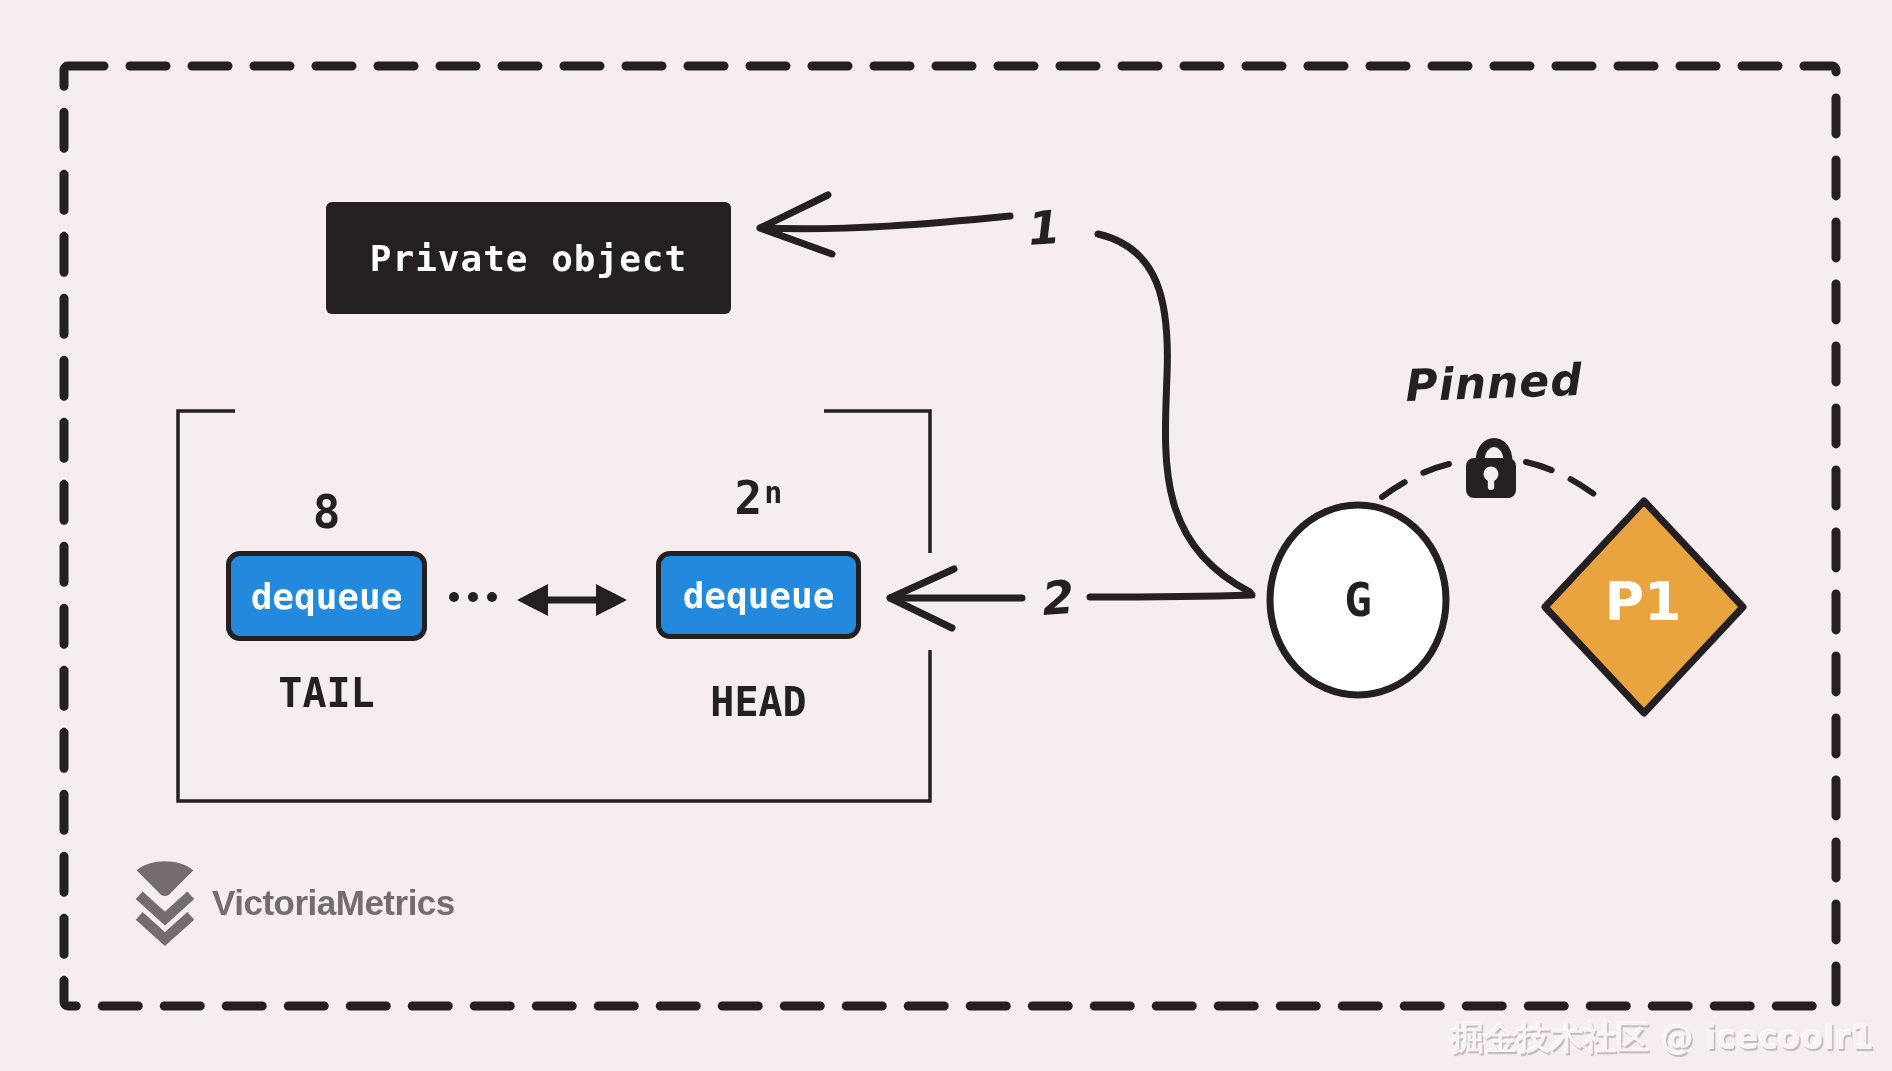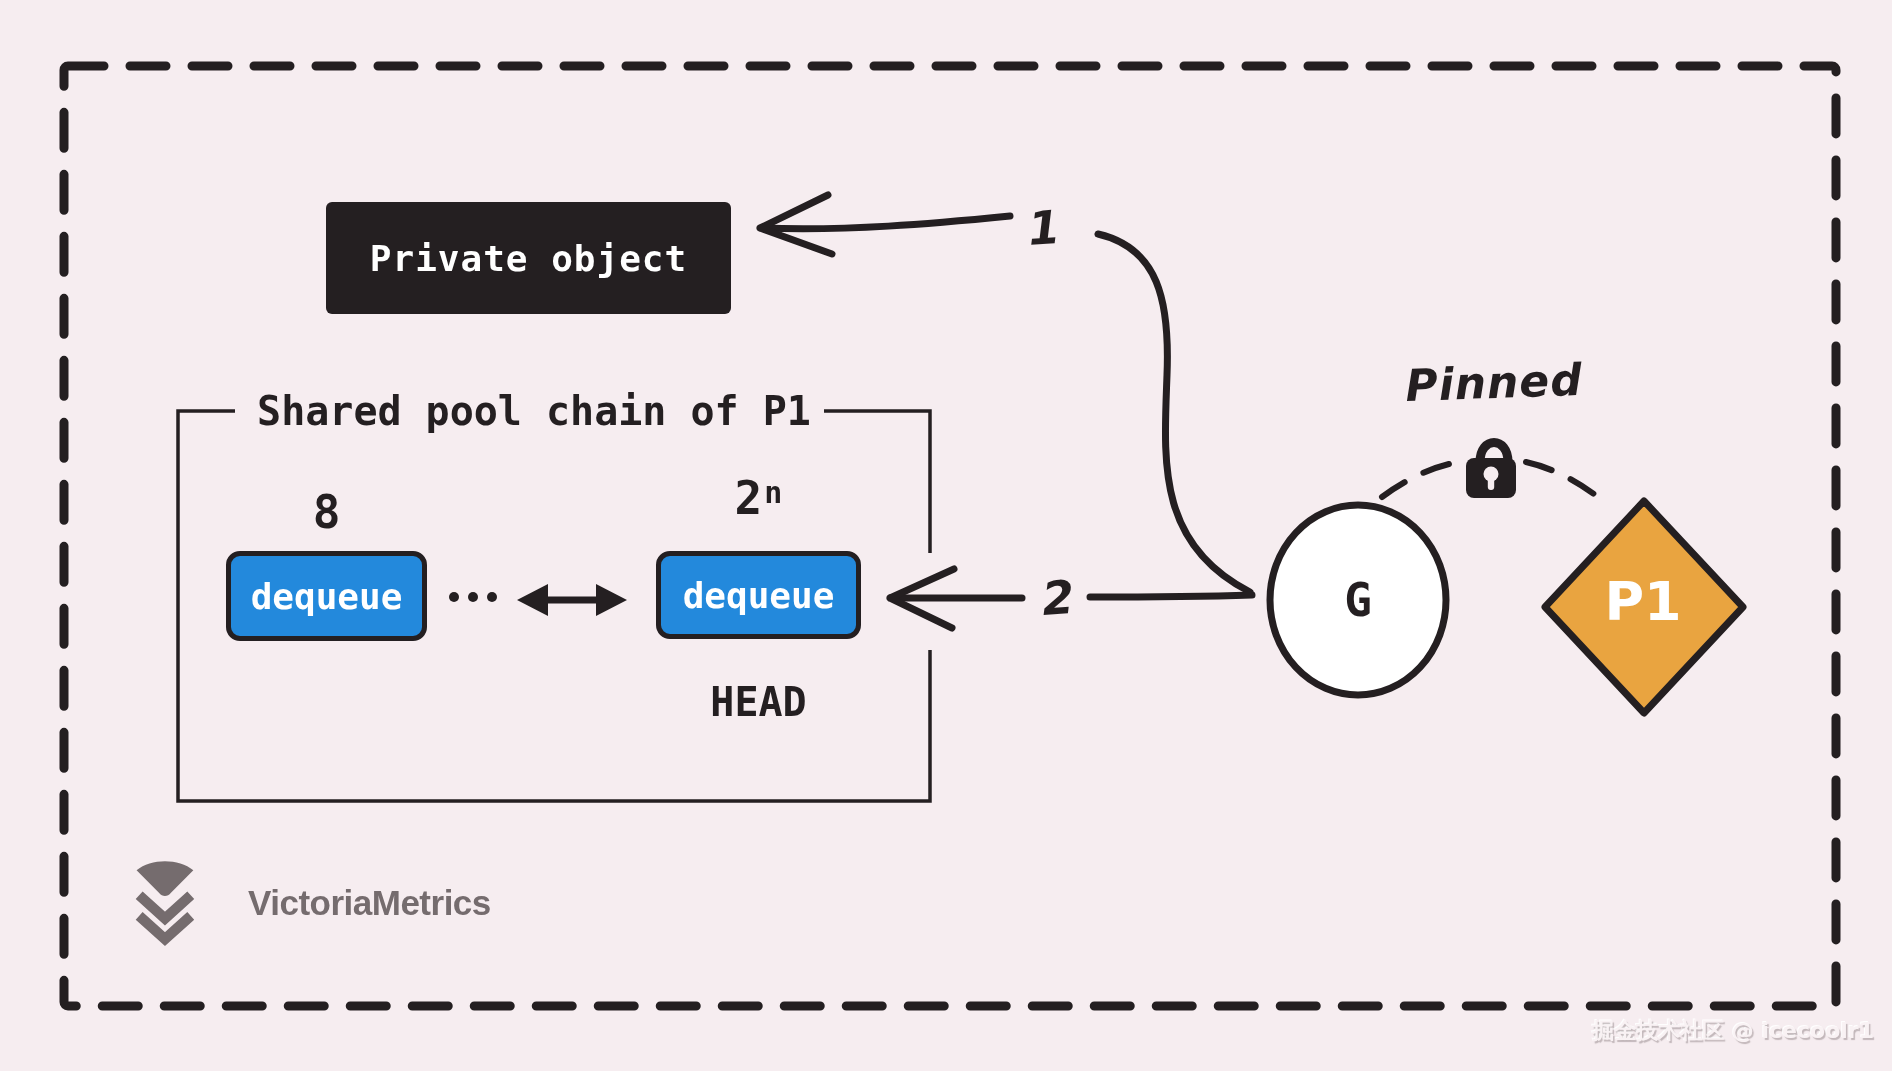--- a/index.html
+++ b/index.html
@@ -40,24 +40,24 @@
   .step1{left:1014px;top:198px;width:60px;height:60px;font-size:46px;transform:rotate(-4deg);}
   .step2{left:1026px;top:568px;width:64px;height:60px;font-size:46px;transform:rotate(-4deg);}
   .pinned{left:1399px;top:354px;width:190px;height:56px;font-size:44px;transform:rotate(-2deg);letter-spacing:1px;}
 
   
   .g-label{left:1272px;top:514px;width:172px;height:172px;font-size:46px;font-weight:600;}
   .p1-label{left:1544px;top:545px;width:198px;height:112px;font-size:54px;font-weight:700;color:var(--white);font-family:"DejaVu Sans",sans-serif;}
 
   
   .logo-text{left:212px;top:882px;height:42px;font-family:"Liberation Sans","DejaVu Sans",sans-serif;
-    font-size:35px;font-weight:700;color:var(--gray);display:flex;align-items:center;letter-spacing:-0.5px;margin-left:36px;}
+    font-size:35px;font-weight:700;color:var(--gray);display:flex;align-items:center;letter-spacing:-0.5px;}
 
   
-  .watermark{right:18px;top:1016px;font-family:"DejaVu Sans",sans-serif;font-size:22px;font-weight:700;
+  .watermark{right:18px;top:1016px;font-family:"DejaVu Sans",sans-serif;font-size:33px;font-weight:700;
     color:var(--wm);text-shadow:1.5px 1.5px 1px rgba(96,84,87,0.35), -1px -1px 0 rgba(255,255,255,0.9);}
 
   
   .ink7{stroke:var(--ink);stroke-width:7;fill:none;stroke-linecap:round;stroke-linejoin:round;}
   .ink4{stroke:var(--ink);stroke-width:3.5;fill:none;}
   .dashline{stroke:var(--ink);stroke-width:6;fill:none;stroke-linecap:round;stroke-dasharray:27 21;}
   .dashborder{stroke:var(--ink);stroke-width:9;fill:none;stroke-linecap:round;stroke-dasharray:36 26;}
   .fillink{fill:var(--ink);stroke:none;}
   .gicon{fill:var(--white);stroke:var(--ink);stroke-width:7;}
   .p1icon{fill:var(--orange);stroke:var(--ink);stroke-width:7;stroke-linejoin:round;}
@@ -123,28 +123,28 @@
 
     <polygon class="p1icon" points="1644,501 1743,607 1644,713 1545,607"></polygon>
 
     <g transform="translate(134,860) scale(0.86)">
       <path class="graypath" d="M 3 12 C 20 -2 52 -2 69 12 L 43 38 C 39 43 33 43 29 38 Z"></path>
       <path class="graystroke" d="M 6 41 L 36 68 L 66 41"></path>
       <path class="graystroke" d="M 6 65 L 36 92 L 66 65"></path>
     </g>
   </svg>
 
-  <div class="abs center pool-title">Shared pool chain of P1</div>
 
   <div class="abs center count count-tail">8</div>
   <div class="abs center count count-head">
     <span>2</span>
       <sup>n</sup>
   </div>
 
+  <div class="abs center role role-tail">TAIL</div>
   <div class="abs center role role-head">HEAD</div>
 
   <div class="abs center hand step1">1</div>
   <div class="abs center hand step2">2</div>
   <div class="abs center hand pinned">Pinned</div>
 
   <div class="abs center g-label">G</div>
   <div class="abs center p1-label">P1</div>
 
   <div class="abs logo-text">VictoriaMetrics</div>

